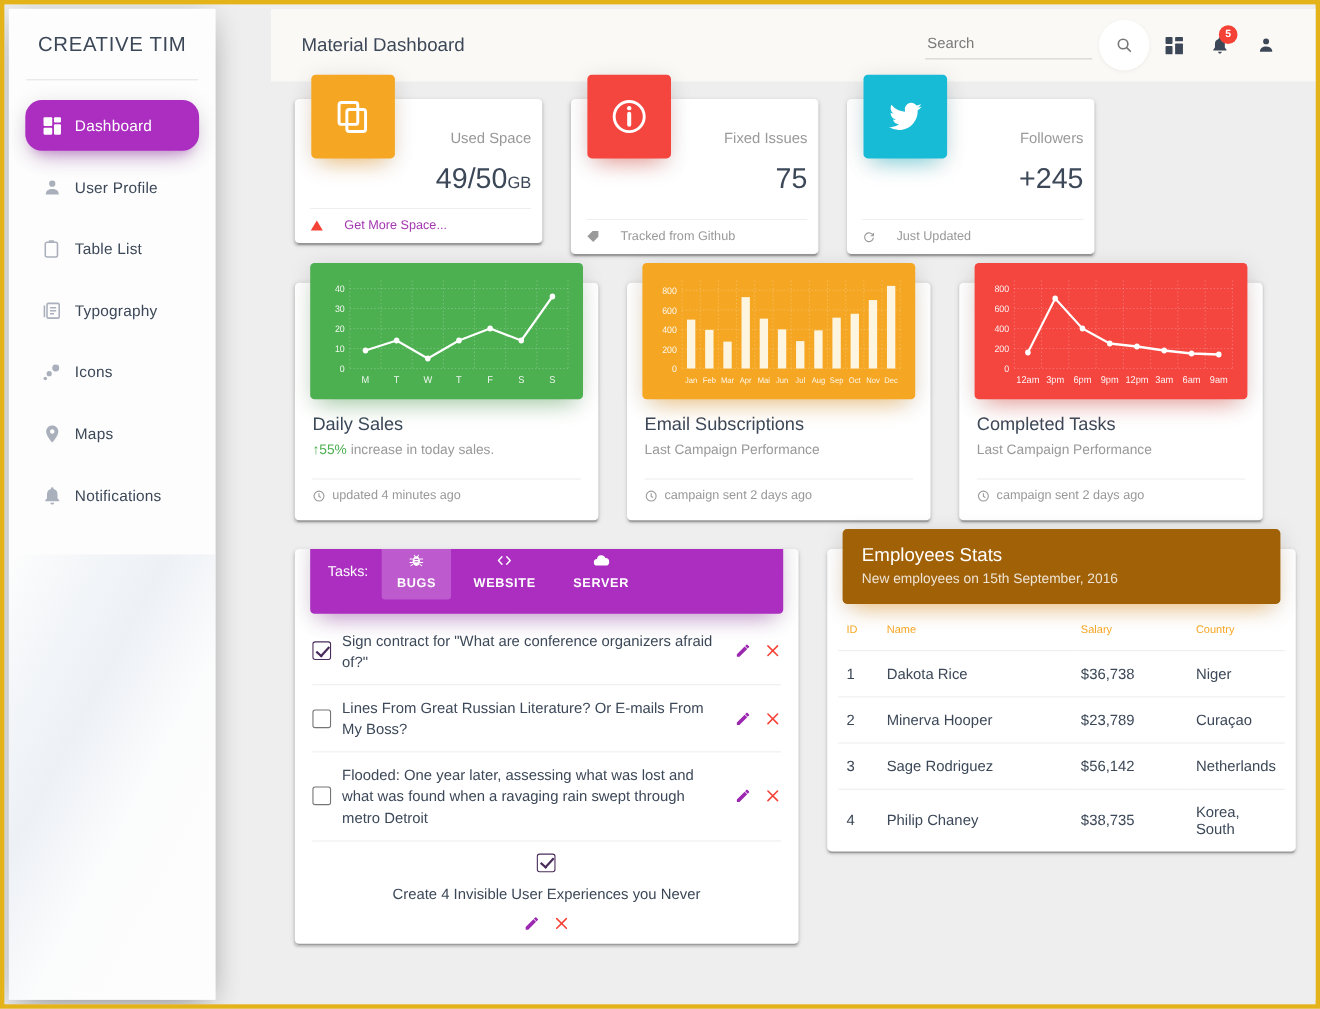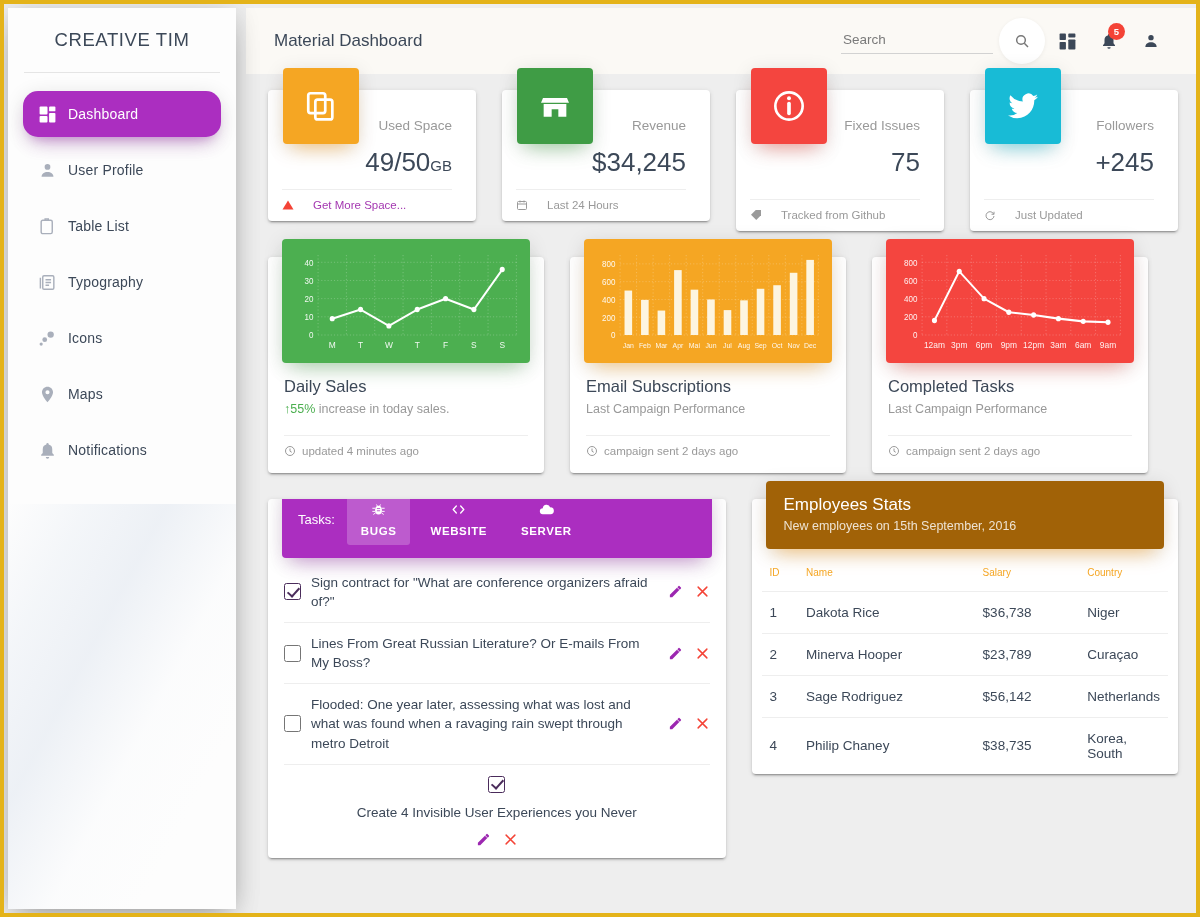--- a/index.html
+++ b/index.html
@@ -15,21 +15,21 @@
     left: 4px; top: 4px;
     width: 1192px; height: 909px;
     background: #eeeeee;
     overflow: hidden;
   }
 
   
   .sidebar {
     position: absolute;
     left: 4px; top: 4px;
-    width: 228px; height: 901px;
+    width: 188px; height: 901px;
     background: #fdfdfd;
     box-shadow: 0 10px 30px -12px rgba(0,0,0,.42), 0 4px 25px 0 rgba(0,0,0,.12);
     overflow: hidden;
     z-index: 5;
   }
   .sidebar::after {
     content: "";
     position: absolute;
     left: 0; top: 55%;
     width: 100%; height: 45%;
@@ -161,21 +161,21 @@
 
   
   .card {
     background: #fff;
     border-radius: 4px;
     box-shadow: 0 2px 2px 0 rgba(0,0,0,.14), 0 3px 1px -2px rgba(0,0,0,.2), 0 1px 5px 0 rgba(0,0,0,.12);
     position: relative;
   }
 
   .stats-row { display: flex; gap: 26px; align-items: flex-start; }
-  .stat-card { width: 225px; padding: 0 24px 0 14px; }
+  .stat-card { width: 225px; padding: 0 10px 0 14px; }
   .stat-head { display: flex; justify-content: flex-end; height: 58px; position: relative; }
   .stat-icon {
     position: absolute;
     left: 1px; top: -22px;
     width: 76px; height: 76px;
     border-radius: 4px;
     display: flex; align-items: center; justify-content: center;
     color: #fff;
   }
   .stat-category {
@@ -465,43 +465,20 @@
           <div class="stat-foot warn">
             <span>
               <svg width="12" height="12" viewBox="0 0 24 24" fill="#f44336">
                   <path d="M12 3 23 21H1z"></path>
                 </svg>
             </span>
             <span>Get More Space...</span>
           </div>
         </div>
 
-        <div class="card stat-card">
-          <div class="stat-head">
-            <div class="stat-icon" style="background:#3f9c45;box-shadow:0 12px 20px -10px rgba(76,175,80,.5),0 4px 20px 0 rgba(0,0,0,.12);">
-              <svg width="32" height="32" viewBox="0 0 24 24" fill="#fff">
-                  <path d="M3 6h18l1.5 3.5H1.5z"></path>
-                  <path d="M3.5 10.5h17V20h-6v-5.5h-5V20h-6z"></path>
-                </svg>
-            </div>
-            <div class="stat-category">Revenue</div>
-          </div>
-          <div class="stat-value">
-            <span>$34,245</span><span class="unit"></span>
-          </div>
-          <div class="stat-foot">
-            <span>
-              <svg width="12" height="12" viewBox="0 0 24 24" fill="none" stroke="#9a9a9a" stroke-width="2">
-                  <rect x="3" y="5" width="18" height="16" rx="2"></rect>
-                  <path d="M3 10h18M8 3v4M16 3v4"></path>
-                </svg>
-            </span>
-            <span>Last 24 Hours</span>
-          </div>
-        </div>
 
         <div class="card stat-card compact">
           <div class="stat-head">
             <div class="stat-icon" style="background:#f4453f;box-shadow:0 12px 20px -10px rgba(244,67,54,.5),0 4px 20px 0 rgba(0,0,0,.12);">
               <svg width="40" height="40" viewBox="0 0 24 24" fill="none" stroke="#fff" stroke-width="1.6">
                   <circle cx="12" cy="12" r="8.2"></circle>
                   <path d="M12 10.5v6" stroke-width="2.2" stroke-linecap="round"></path>
                   <circle cx="12" cy="7.4" r="1.2" fill="#fff" stroke="none"></circle>
                 </svg>
             </div>

